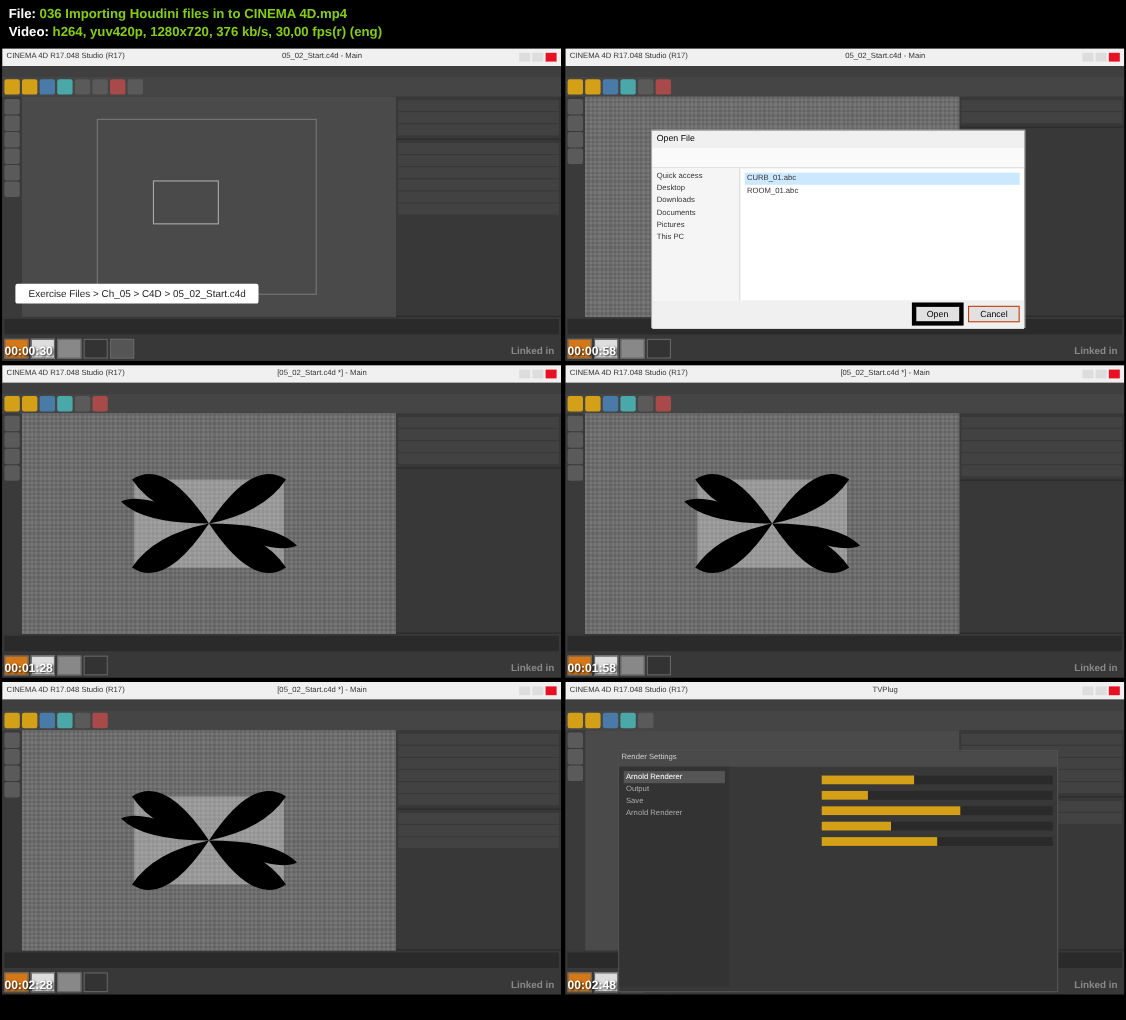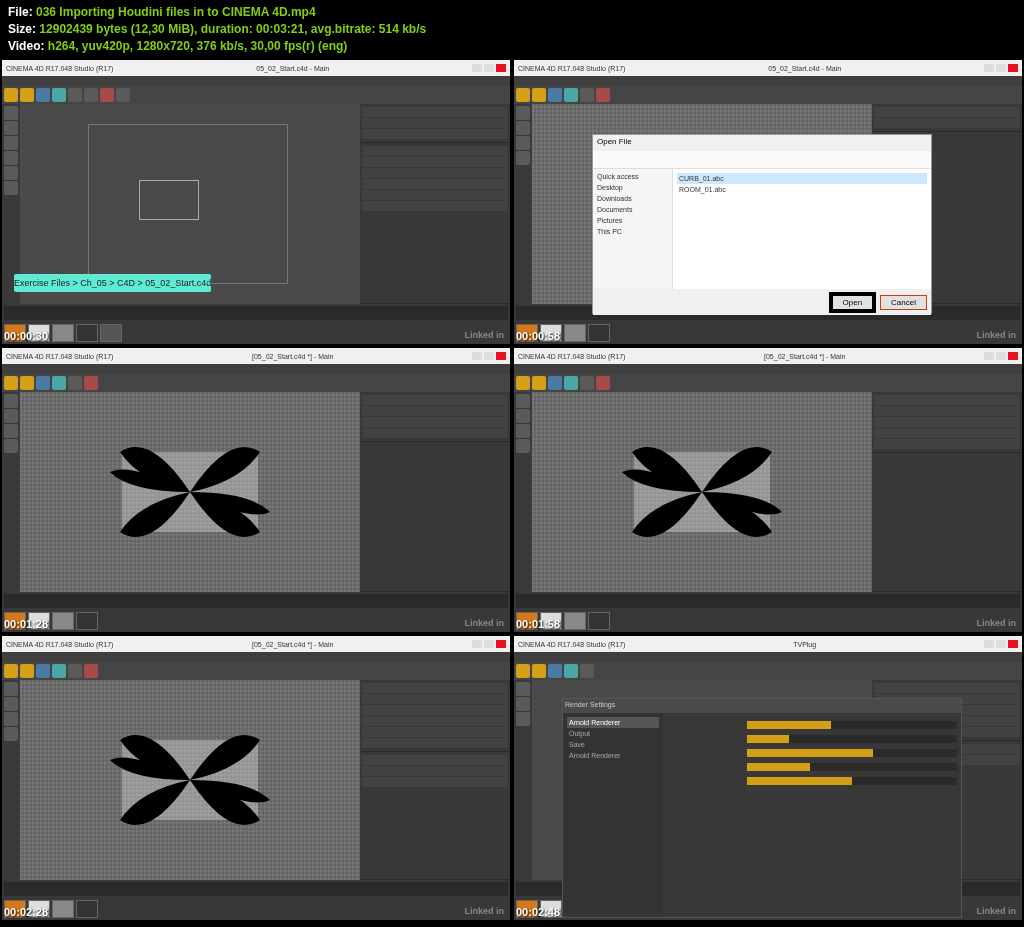--- a/index.html
+++ b/index.html
@@ -32,21 +32,21 @@
 .bottom-bar { height: 40px; background: #383838; display: flex; flex-direction: column; }
 .timeline { height: 16px; background: #2a2a2a; margin: 2px; }
 .mat-swatches { display: flex; gap: 2px; padding: 2px; }
 .swatch { width: 22px; height: 18px; background: #555; border: 1px solid #666; }
 .swatch.orange { background: #d47817; }
 .swatch.white { background: #ddd; }
 .swatch.gray { background: #888; }
 .swatch.dark { background: #333; }
 .timestamp { position: absolute; bottom: 2px; left: 2px; color: #fff; font-size: 11px; font-weight: bold; text-shadow: 1px 1px 2px #000; z-index: 10; }
 .linkedin { position: absolute; bottom: 4px; right: 6px; color: #888; font-size: 9px; font-weight: bold; z-index: 10; }
-.path-tooltip { position: absolute; bottom: 52px; left: 12px; background: #5eead4; color: #222; padding: 4px 0; font-size: 9px; border-radius: 2px; z-index: 5; }
+.path-tooltip { position: absolute; bottom: 52px; left: 12px; background: #ffffff; color: #222; padding: 4px 12px; font-size: 9px; border-radius: 2px; z-index: 5; }
 .wireframe-box { position: absolute; border: 1px solid #aaa; }
 .file-dialog { position: absolute; top: 30px; left: 60px; width: 340px; height: 180px; background: #fff; border: 1px solid #999; z-index: 5; }
 .fd-header { background: #f0f0f0; height: 16px; padding: 2px 4px; font-size: 8px; }
 .fd-toolbar { background: #fafafa; height: 18px; border-bottom: 1px solid #ddd; }
 .fd-body { display: flex; height: 120px; }
 .fd-sidebar { width: 80px; background: #f5f5f5; border-right: 1px solid #ddd; padding: 2px; font-size: 7px; }
 .fd-sidebar-item { padding: 2px; color: #333; }
 .fd-list { flex: 1; padding: 4px; font-size: 7px; }
 .fd-file { padding: 2px; color: #333; }
 .fd-file.selected { background: #cce8ff; }
@@ -66,21 +66,20 @@
 .sd-slider-fill { height: 100%; background: #d4a017; }
 .swirl { position: absolute; top: 50%; left: 50%; transform: translate(-50%, -50%); width: 200px; height: 200px; }
 .room-bg { position: absolute; inset: 0; background: repeating-linear-gradient(0deg, #ccc 0px, #ccc 2px, #aaa 2px, #aaa 4px), repeating-linear-gradient(90deg, #ccc 0px, #ccc 2px, #aaa 2px, #aaa 4px); background-blend-mode: multiply; opacity: 0.4; }
 .room-center { position: absolute; top: 30%; left: 30%; width: 40%; height: 40%; background: rgba(255,255,255,0.3); }
 </style>
 </head>
 <body>
 
 <div class="header-info">
   <div><span class="label">File:</span> <span class="value">036 Importing Houdini files in to CINEMA  4D.mp4</span></div>
-  <div><span class="label">Size:</span> <span class="value">12902439 bytes (12,30 MiB), duration: 00:03:21, avg.bitrate: 514 kb/s</span></div>
   <div><span class="label">Video:</span> <span class="value">h264, yuv420p, 1280x720, 376 kb/s, 30,00 fps(r) (eng)</span></div>
 </div>
 
 <div class="grid">
 
   <div class="thumb">
     <div class="titlebar">
       <span class="title-text">CINEMA 4D R17.048 Studio (R17)</span>
       <span class="title-text">05_02_Start.c4d - Main</span>
       <div class="win-btns">

